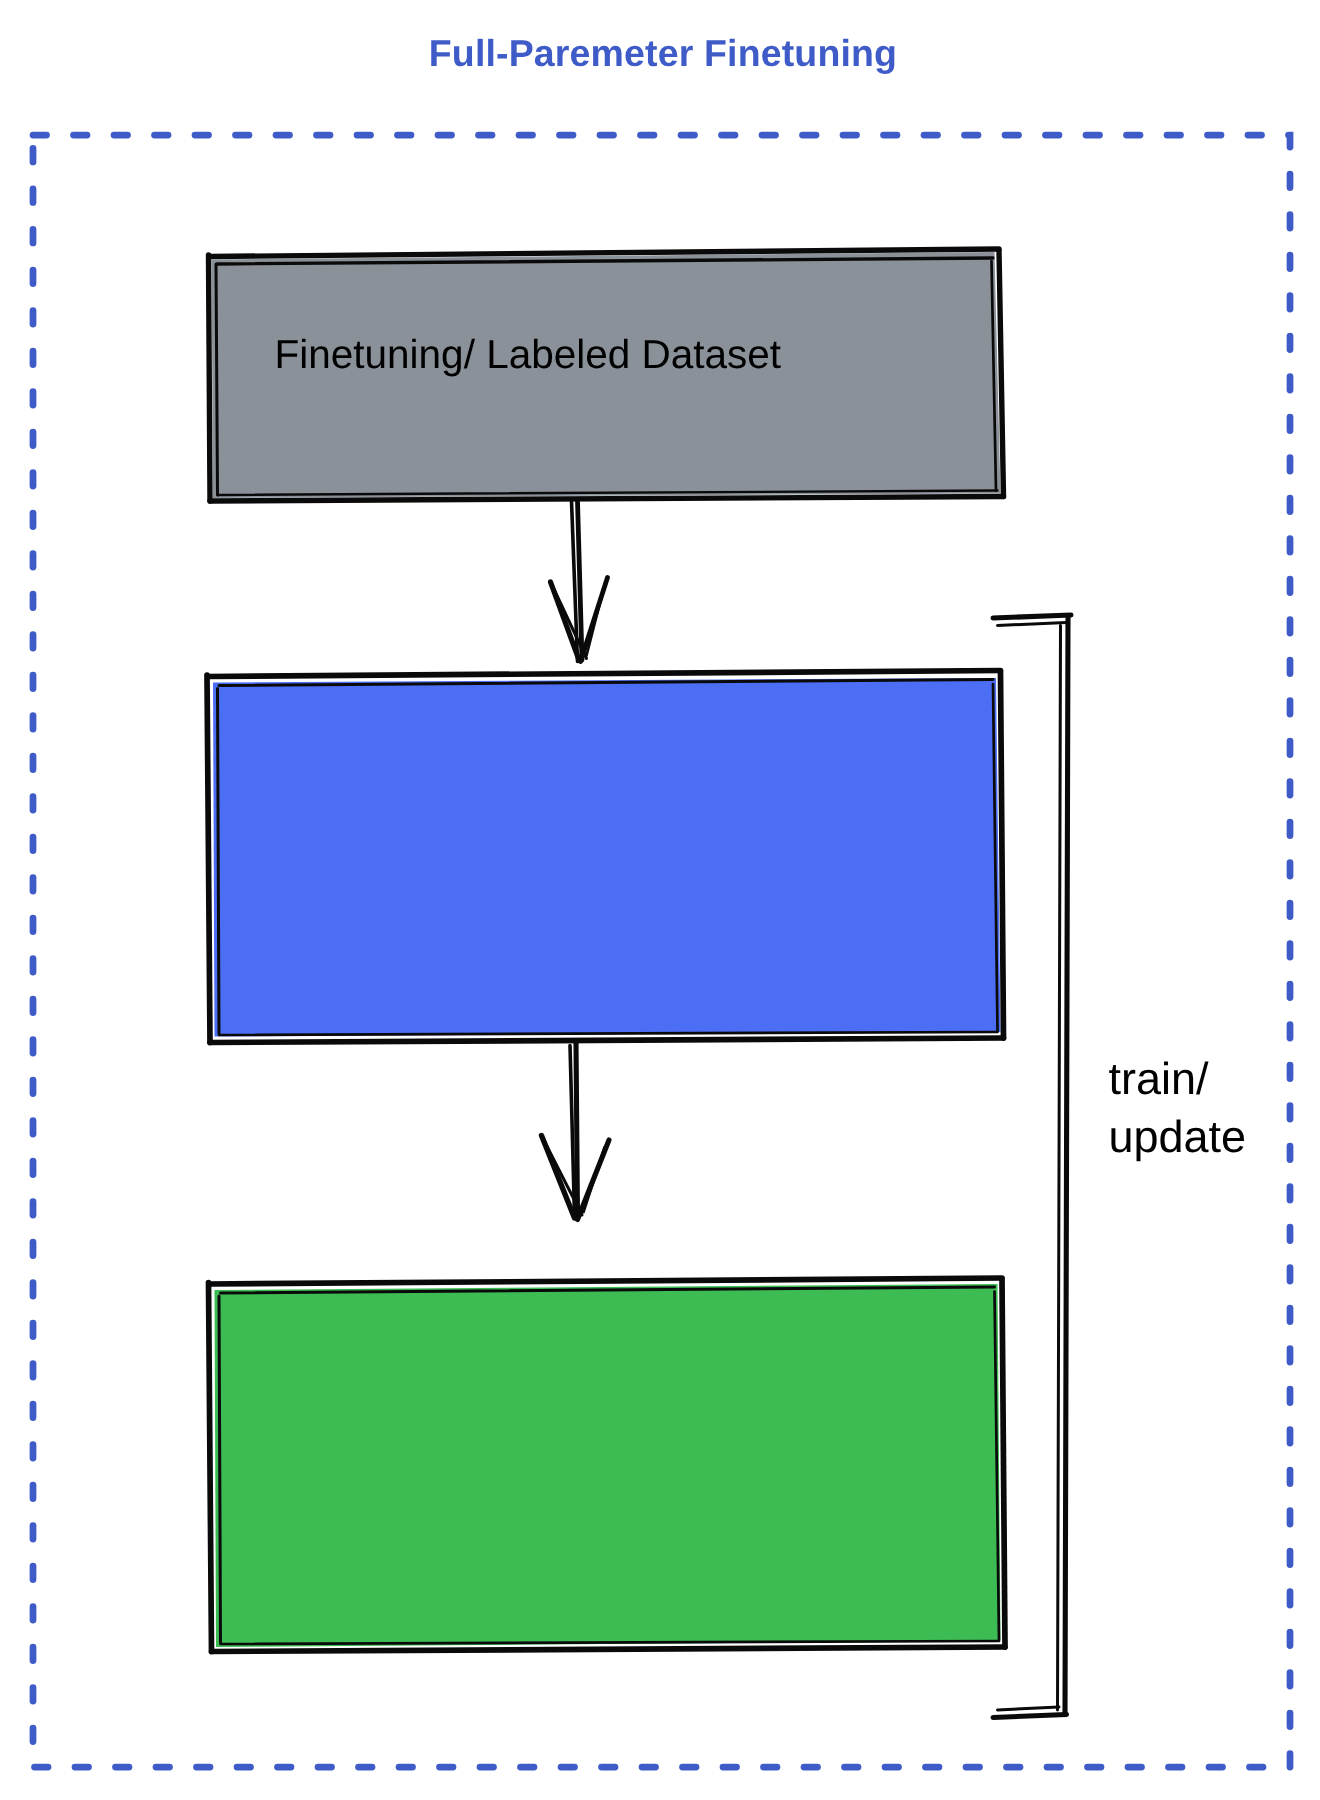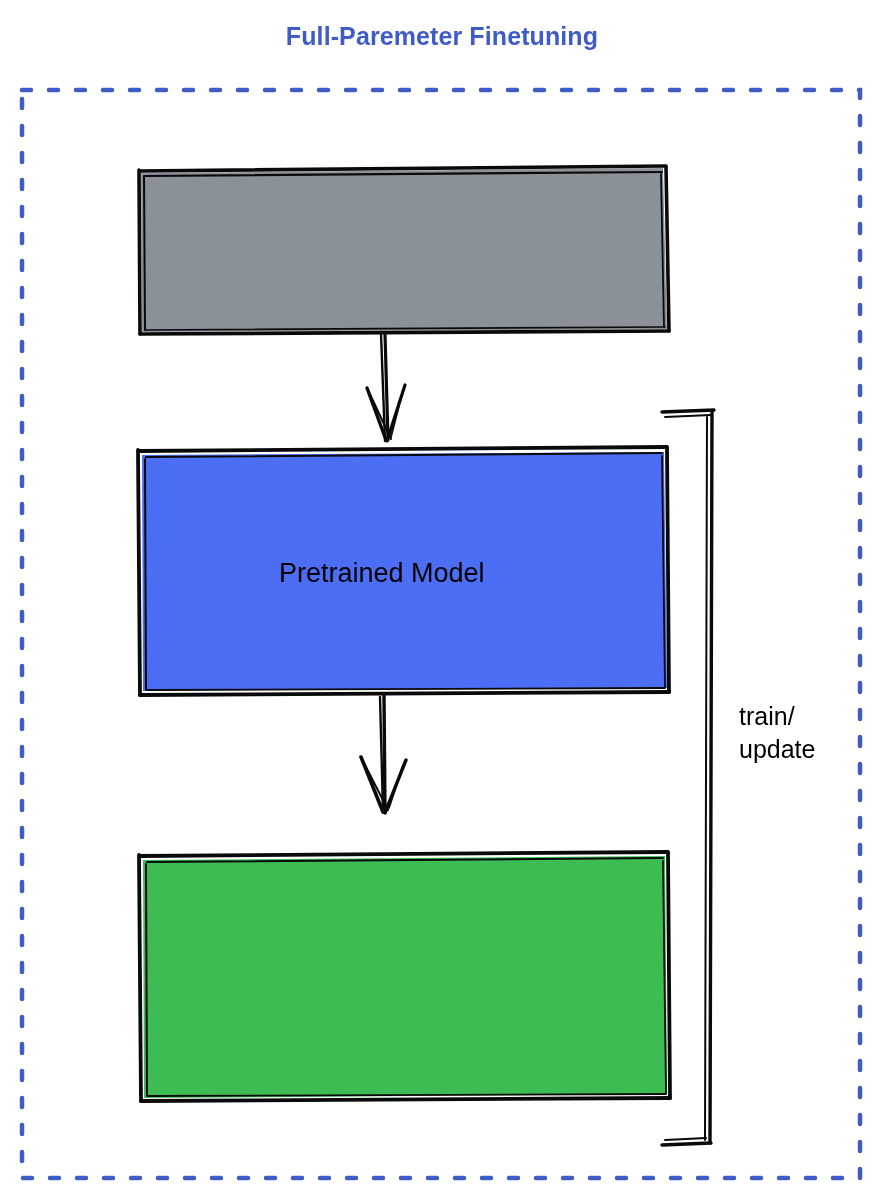--- a/index.html
+++ b/index.html
@@ -39,21 +39,21 @@
     color: #000000;
     font-size: 27px;
     font-weight: 400;
     font-family: "Liberation Sans", sans-serif;
     white-space: nowrap;
     line-height: 1.18;
   }
   .edge-label {
     position: absolute;
     color: #000000;
-    font-size: 25px;
+    font-size: 30px;
     font-weight: 400;
     font-family: "Liberation Sans", sans-serif;
     line-height: 1.30;
     white-space: pre-line;
   }
   svg { display: block; }
 </style>
 </head>
 <body style="background: rgb(255, 255, 255);">
 
@@ -129,20 +129,20 @@
 
       <path d="M710,411 L708,1143" fill="none" stroke="#0a0a0a" stroke-width="3.4" stroke-linecap="round"></path>
       <path d="M705,417 L703,1140" fill="none" stroke="#0a0a0a" stroke-width="2.0" stroke-linecap="round"></path>
 
       <path d="M709,1143 L660,1145" fill="none" stroke="#0a0a0a" stroke-width="3.4" stroke-linecap="round"></path>
       <path d="M704,1138 L663,1140" fill="none" stroke="#0a0a0a" stroke-width="2.0" stroke-linecap="round"></path>
     </g>
 
   </svg>
 
+  <div class="node-label" style="left: 181px; top: 221px; color: rgb(0, 0, 0);">Finetuning/ Labeled Dataset</div>
 
-  <div class="node-label" style="left: 277px; top: 558px; color: rgb(0, 0, 0);">Pretrained Model</div>
 
 
   <div class="edge-label" style="left: 737px; top: 700px; color: rgb(0, 0, 0);">train/
 update</div>
 
 </div>
 
 </body></html>

